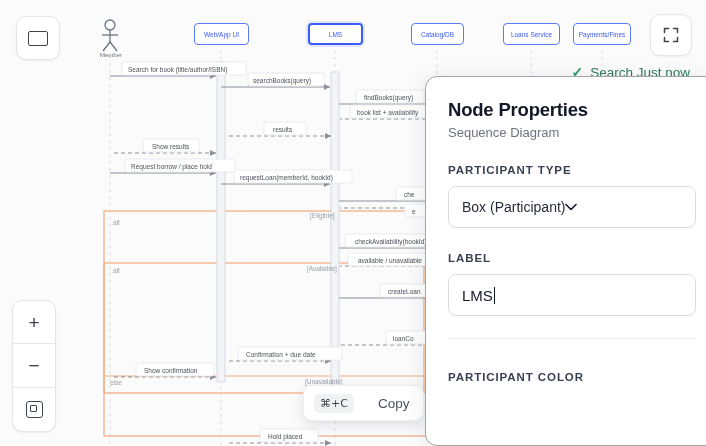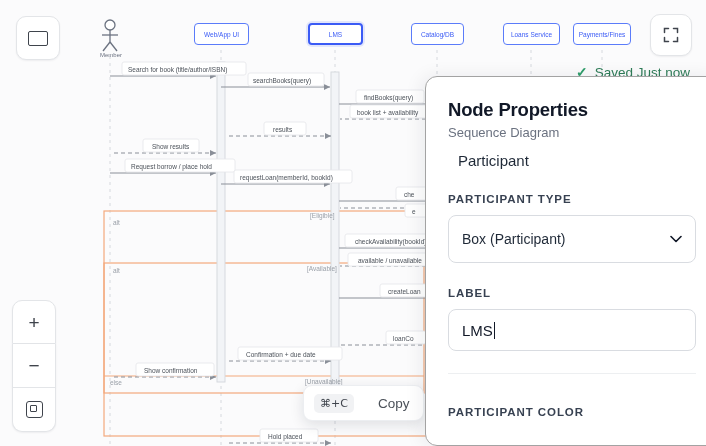--- a/index.html
+++ b/index.html
@@ -159,26 +159,26 @@
     text-transform: uppercase;
   }
   .panel .readonly-value {
     margin-top: 12px;
     font-size: 15px;
     color: #1f2937;
     padding-left: 10px;
   }
   .select-box {
     margin-top: 10px;
-    height: 48px;
+    height: 42px;
     border: 1px solid #d9dce1;
     border-radius: 8px;
     display: flex;
     align-items: center;
-    justify-content: space-between;
+    justify-content: flex-start;
     padding: 0 13px;
     font-size: 14px;
     color: #1f2937;
     background: #fff;
     box-sizing: border-box;
   }
   .select-box .chev { font-size: 12px; color: #111827; }
   .text-input {
     margin-top: 10px;
     height: 42px;
@@ -361,33 +361,32 @@
       <path d="M2.5 6.5 V2.5 H6.5"></path>
       <path d="M11.5 2.5 H15.5 V6.5"></path>
       <path d="M15.5 11.5 V15.5 H11.5"></path>
       <path d="M6.5 15.5 H2.5 V11.5"></path>
     </g>
   </svg>
 </div>
 
 <div class="saved">
   <span class="check">✓</span>
-  <span>Saved Just now</span>
+  <span>Search Just now</span>
 </div>
 
 <div class="copy-pill">
   <span class="kbd">⌘+C</span>
   <span class="lbl">Copy</span>
 </div>
 
 <div class="panel">
   <h2>Node Properties</h2>
   <div class="subtitle">Sequence Diagram</div>
 
-  <div class="readonly-value">Participant</div>
 
   <div class="field-label">PARTICIPANT TYPE</div>
   <div class="select-box">
     <span>Box (Participant)</span>
     <span class="chev">
       <svg width="12" height="8" viewBox="0 0 12 8">
           <path d="M1 1.5 L6 6.5 L11 1.5" stroke="#111827" stroke-width="1.6" fill="none" stroke-linecap="round" stroke-linejoin="round"></path>
         </svg>
     </span>
   </div>

